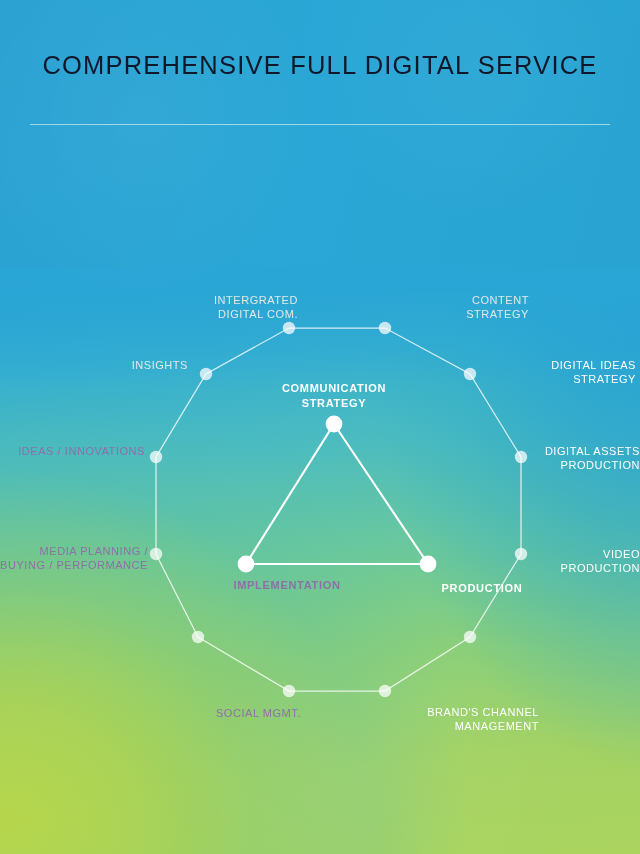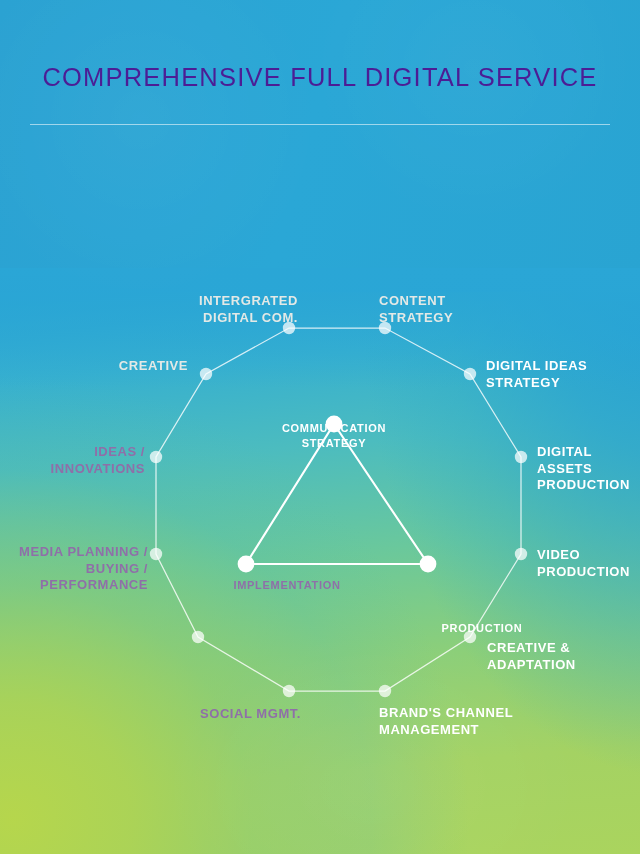--- a/index.html
+++ b/index.html
@@ -66,70 +66,69 @@
   }
 
   
   .header {
     position:absolute; left:0; top:0; width:640px; height:124px;
     z-index:6;
   }
   .header-title {
     position:absolute; left:0; top:66px; width:640px;
     text-align:center;
-    color:#4c1d95;
+    color:#0f172a;
     font-size:25.5px;
     font-weight:300;
     letter-spacing:1.2px;
     line-height:1;
     white-space:nowrap;
     transform:translateY(-50%);
-    margin-top:12px;
   }
   .header-rule {
     position:absolute; left:30px; top:124px; width:580px; height:1px;
     background:rgba(255,255,255,0.55);
   }
 
   
   #diagram {
     position:absolute; left:0; top:0; width:640px; height:854px;
     z-index:4;
   }
   .poly-line { stroke:rgba(255,255,255,0.80); stroke-width:1.25; fill:none; }
   .tri-line  { stroke:#ffffff; stroke-width:2.1; fill:none; stroke-linejoin:miter; }
   .node-outer{ fill:rgba(255,255,255,0.72); }
   .node-tri  { fill:#ffffff; }
 
   
   .label {
     position:absolute;
     z-index:7;
-    font-size:13px;
-    font-weight:bold;
+    font-size:11px;
+    font-weight:normal;
     letter-spacing:0.55px;
     line-height:1.28;
     white-space:pre-line;
   }
   .label.white  { color:#ffffff; }
   .label.ghost  { color:#e3e9e6; }
   .label.purple { color:#8f6fa8; }
   .label.right  { text-align:right; }
-  .label.left   { text-align:left; }
+  .label.left   { text-align:right; }
 
   .core-label {
     position:absolute;
     z-index:8;
     font-size:11px;
     font-weight:bold;
     letter-spacing:0.7px;
     line-height:1.34;
     white-space:pre-line;
   }
-  .core-label.white  { color:#ffffff;margin-top:40px; }
+  .core-label.white  { color:#ffffff; }
   .core-label.purple { color:#8f6fa8; }
   .core-label.center { text-align:center; }
   .core-label.left   { text-align:center; }
 </style>
 </head>
 <body>
 
 <div id="poster">
 
   <div class="bg-base"></div>
@@ -184,35 +183,33 @@
 
   <div class="label white left" style="left:486px; top:358px; width:150px;">DIGITAL IDEAS
 STRATEGY</div>
 
   <div class="label white left" style="left:537px; top:444px; width:103px;">DIGITAL ASSETS
 PRODUCTION</div>
 
   <div class="label white left" style="left:537px; top:547px; width:103px;">VIDEO
 PRODUCTION</div>
 
-  <div class="label white left" style="left:487px; top:640px; width:150px;">CREATIVE &amp;
-ADAPTATION</div>
 
   <div class="label white left" style="left:379px; top:705px; width:160px;">BRAND'S CHANNEL
 MANAGEMENT</div>
 
   <div class="label purple right" style="left:149px; top:706px; width:152px;">SOCIAL MGMT.</div>
 
 
   <div class="label purple right" style="left:0px; top:544px; width:148px;">MEDIA PLANNING /
 BUYING / PERFORMANCE</div>
 
   <div class="label purple right" style="left:0px; top:444px; width:145px;">IDEAS / INNOVATIONS</div>
 
-  <div class="label ghost right" style="left:60px; top:358px; width:128px;">CREATIVE</div>
+  <div class="label ghost right" style="left:60px; top:358px; width:128px;">INSIGHTS</div>
 
   <div class="core-label white center" style="left:234px; top:381px; width:200px;">COMMUNICATION
 STRATEGY</div>
 
   <div class="core-label purple left" style="left:197px; top:578px; width:180px;">IMPLEMENTATION</div>
 
   <div class="core-label white left" style="left:402px; top:581px; width:160px;">PRODUCTION</div>
 
 </div>
 

